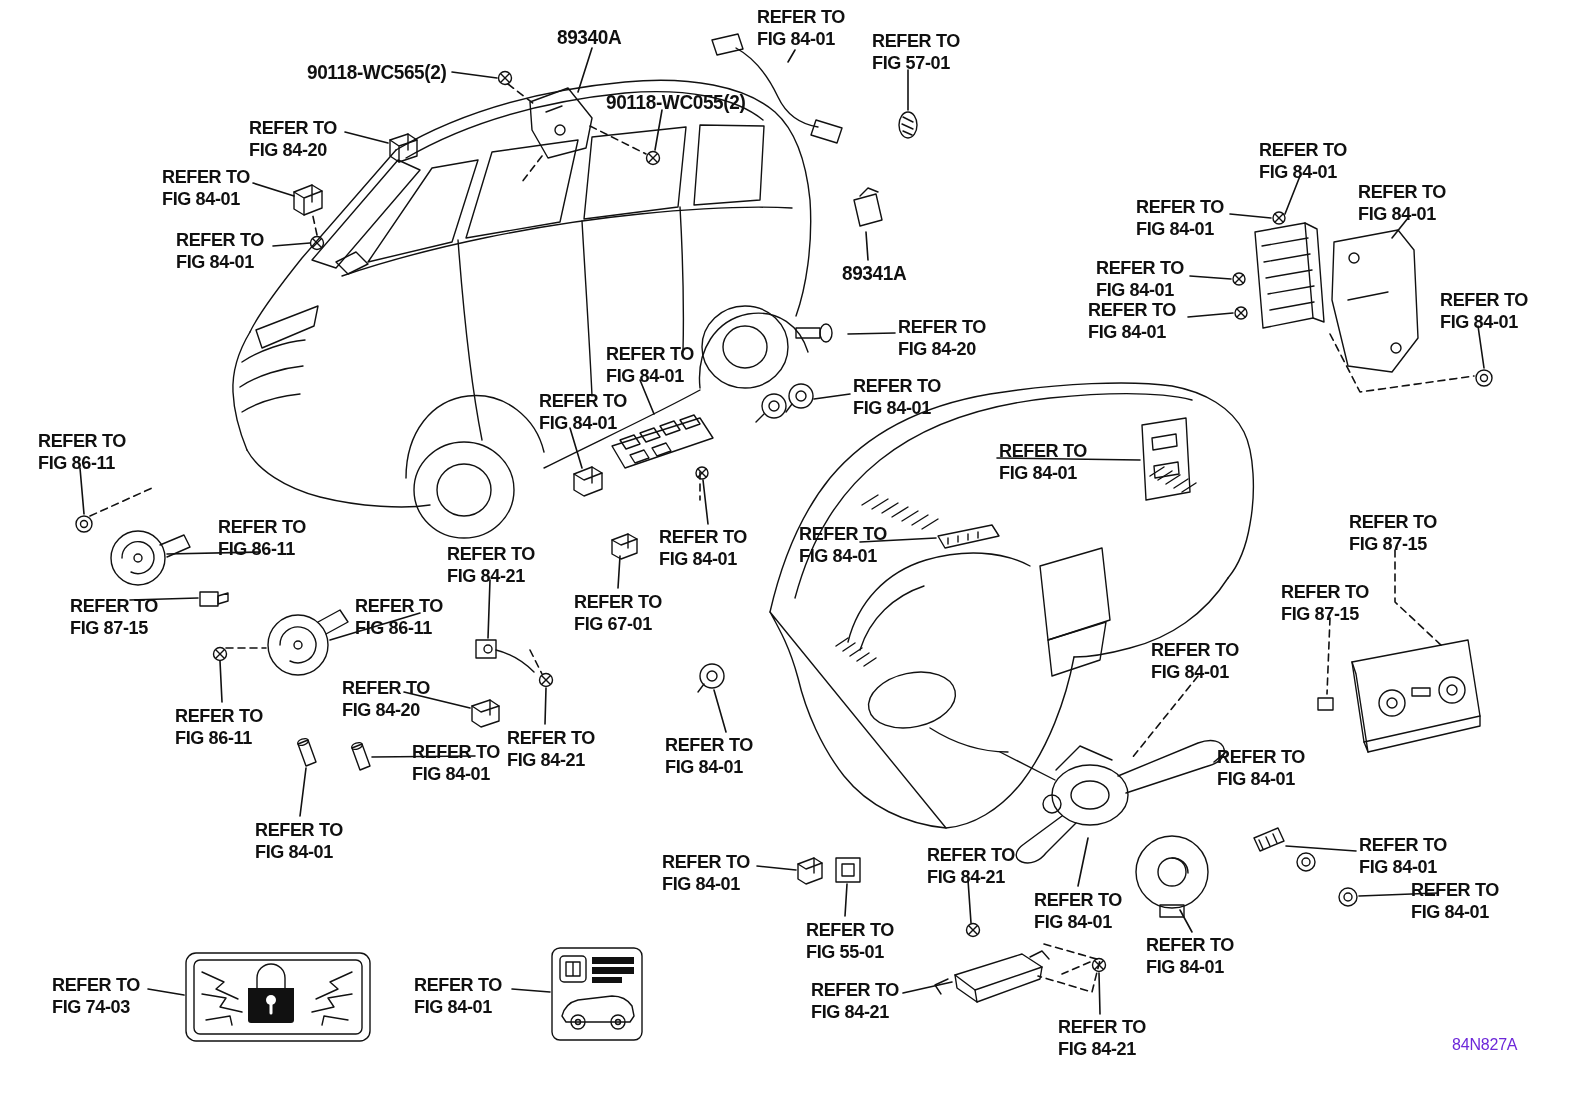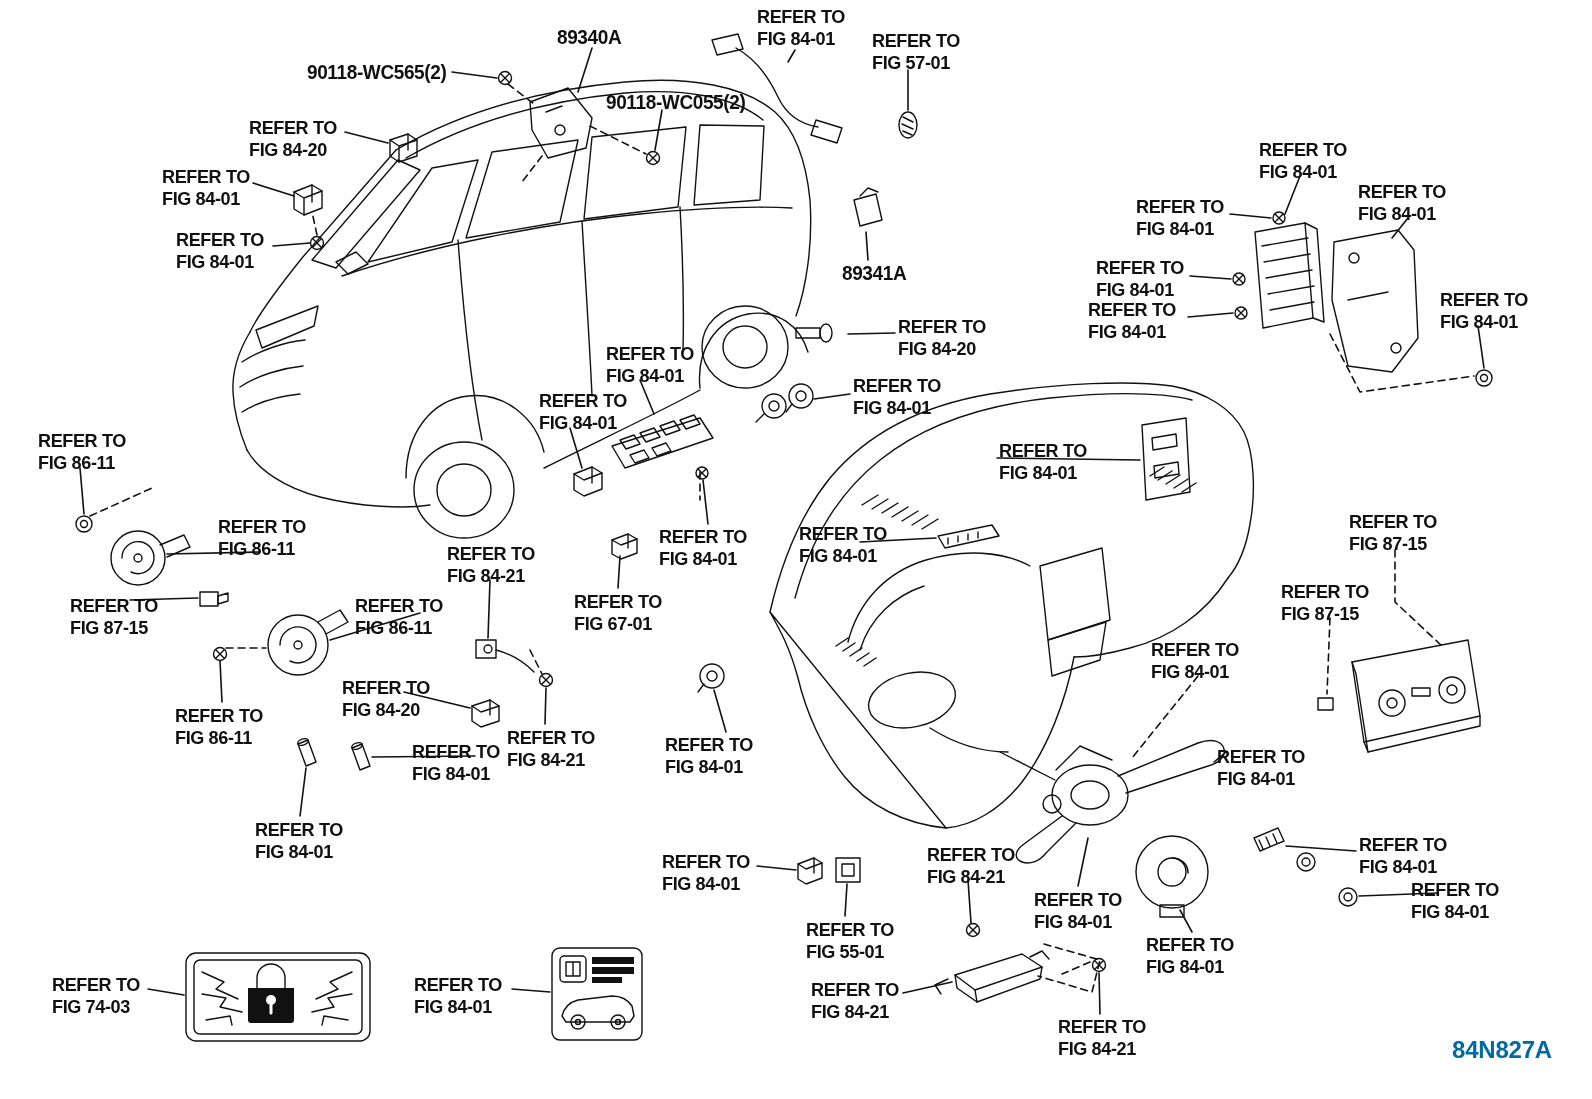--- a/index.html
+++ b/index.html
@@ -16,21 +16,21 @@
   .art .fillwhite { fill:#fff; stroke:none; }
   .ref-label {
     position:absolute; color:#101010; font-weight:bold; font-size:19px; line-height:22px;
     letter-spacing:-0.4px; white-space:nowrap; transform:scaleX(0.95); transform-origin:left top;
   }
   .part-number {
     position:absolute; color:#101010; font-weight:bold; font-size:20px; line-height:22px;
     letter-spacing:-0.4px; white-space:nowrap; transform:scaleX(0.95); transform-origin:left top;
   }
   .drawing-number {
-    position:absolute; left:1452px; top:1036px; color:#0369a1; font-weight:bold; font-size:24px;
+    position:absolute; left:1452px; top:1036px; color:#6d28d9; font-weight:normal; font-size:16px;
     letter-spacing:-0.2px; white-space:nowrap;
   }
 </style>
 </head>
 <body>
 
 <div class="stage">
 
   <svg class="art" viewBox="0 0 1592 1099" xmlns="http://www.w3.org/2000/svg">
 

